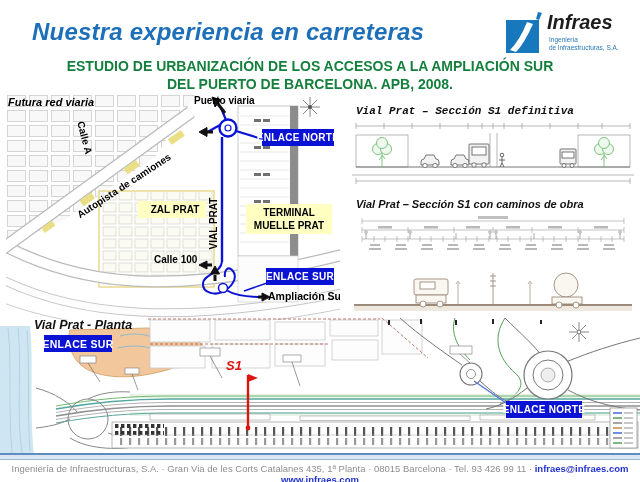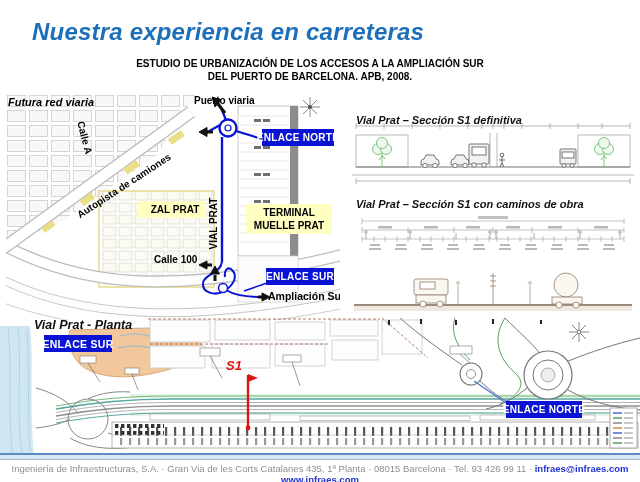--- a/index.html
+++ b/index.html
@@ -1,20 +1,20 @@
 <!DOCTYPE html>
 <html><head>
 <meta charset="utf-8">
 <style>
   html,body{margin:0;padding:0;background:#ffffff;}
   body{font-family:"Liberation Sans", sans-serif;}
   .slide{position:relative;width:640px;height:482px;background:#fff;overflow:hidden;}
   .abs{position:absolute;}
   .title{left:32px;top:18px;font-size:24px;font-weight:bold;font-style:italic;color:#1c6fb8;letter-spacing:.2px;}
-  .subtitle{left:30px;top:58px;width:560px;text-align:center;font-size:10px;font-weight:bold;color:#000000;line-height:1.25;}
+  .subtitle{left:30px;top:58px;width:560px;text-align:center;font-size:14px;font-weight:bold;color:#15803d;line-height:1.25;}
   .logo{left:505px;top:11px;width:132px;height:48px;}
   .logo-name{position:absolute;left:42px;top:0px;font-size:20px;font-weight:bold;font-style:italic;color:#1d1d1d;}
   .logo-tag{position:absolute;left:44px;top:25px;font-size:6.5px;color:#2878b8;line-height:1.2;}
   .maplabel{position:absolute;color:#000;font-weight:bold;font-size:10px;white-space:nowrap;}
   .it{font-style:italic;}
   .enlace{position:absolute;background:#0a12d4;color:#fff;font-weight:bold;font-size:10px;
           display:flex;align-items:center;justify-content:center;letter-spacing:.3px;white-space:nowrap;}
   .ylabel{position:absolute;background:#ffffc2;color:#000;font-weight:bold;font-size:10px;
           text-align:center;padding:2px 4px;line-height:1.3;}
   .sectitle{position:absolute;font-size:11px;font-weight:bold;font-style:italic;color:#111;white-space:nowrap;}
@@ -26,20 +26,32 @@
   .footer .www{text-decoration:underline;}
   svg{display:block;}
 </style>
 </head>
 <body>
 
 <div class="slide">
 
   <div class="abs title">Nuestra experiencia en carreteras</div>
 
+  <div class="abs logo">
+    <svg width="40" height="46" viewBox="0 0 40 46">
+      <rect x="1" y="9" width="33" height="33" fill="#1878be"></rect>
+      <path d="M5,39 Q15,29 22,11 L28,13 Q19,33 11,41 Z" fill="#ffffff"></path>
+      <path d="M33,1 L37,2 L34,9 L31,8 Z" fill="#1878be"></path>
+    </svg>
+    <div class="logo-name">Infraes</div>
+    <div class="logo-tag">
+      <div>Ingeniería</div>
+      <div>de infraestructuras, S.A.</div>
+    </div>
+  </div>
 
   <div class="abs subtitle">
     <div>ESTUDIO DE URBANIZACIÓN DE LOS ACCESOS A LA AMPLIACIÓN SUR</div>
     <div>DEL PUERTO DE BARCELONA. APB, 2008.</div>
   </div>
 
   <div class="abs" style="left:6px;top:94px;width:334px;height:226px;overflow:hidden;">
     <svg width="334" height="226" viewBox="0 0 334 226">
       <defs>
         <pattern id="blk" width="22" height="15" patternUnits="userSpaceOnUse">
@@ -126,21 +138,21 @@
     <div class="maplabel" style="left:188px;top:1px;">Puerto viaria</div>
     <div class="maplabel" style="left:177px;top:124px;width:60px;text-align:center;transform:rotate(-90deg);">VIAL PRAT</div>
     <div class="maplabel" style="left:148px;top:160px;">Calle 100</div>
     <div class="maplabel" style="left:262px;top:196px;font-size:10.5px;">Ampliación Sur</div>
     <div class="enlace" style="left:256px;top:35px;width:72px;height:17px;">ENLACE NORTE</div>
     <div class="enlace" style="left:260px;top:174px;width:68px;height:17px;">ENLACE SUR</div>
     <div class="ylabel" style="left:132px;top:107px;width:54px;padding-left:10px;">ZAL PRAT</div>
     <div class="ylabel" style="left:240px;top:110px;width:78px;">TERMINAL MUELLE PRAT</div>
   </div>
 
-  <div class="sectitle" style="left:356px;top:114px;">Vial Prat – Sección S1 definitiva</div>
+  <div class="sectitle" style="left:356px;top:105px;font-family:Liberation Mono, monospace;">Vial Prat – Sección S1 definitiva</div>
 
   <div class="abs" style="left:350px;top:119px;width:286px;height:68px;">
     <svg width="286" height="68" viewBox="0 0 286 68">
       <defs>
         <g id="car">
           <path d="M-9,4 L-9,1 Q-9,-2 -6,-2 L-4,-6 L4,-6 L6,-2 Q9,-2 9,1 L9,4 Z" fill="#f2f2f2" stroke="#666" stroke-width="0.9"></path>
           <circle cx="-5" cy="4.5" r="2.2" fill="#ffffff" stroke="#666" stroke-width="0.8"></circle>
           <circle cx="5" cy="4.5" r="2.2" fill="#ffffff" stroke="#666" stroke-width="0.8"></circle>
         </g>
         <g id="tree">

